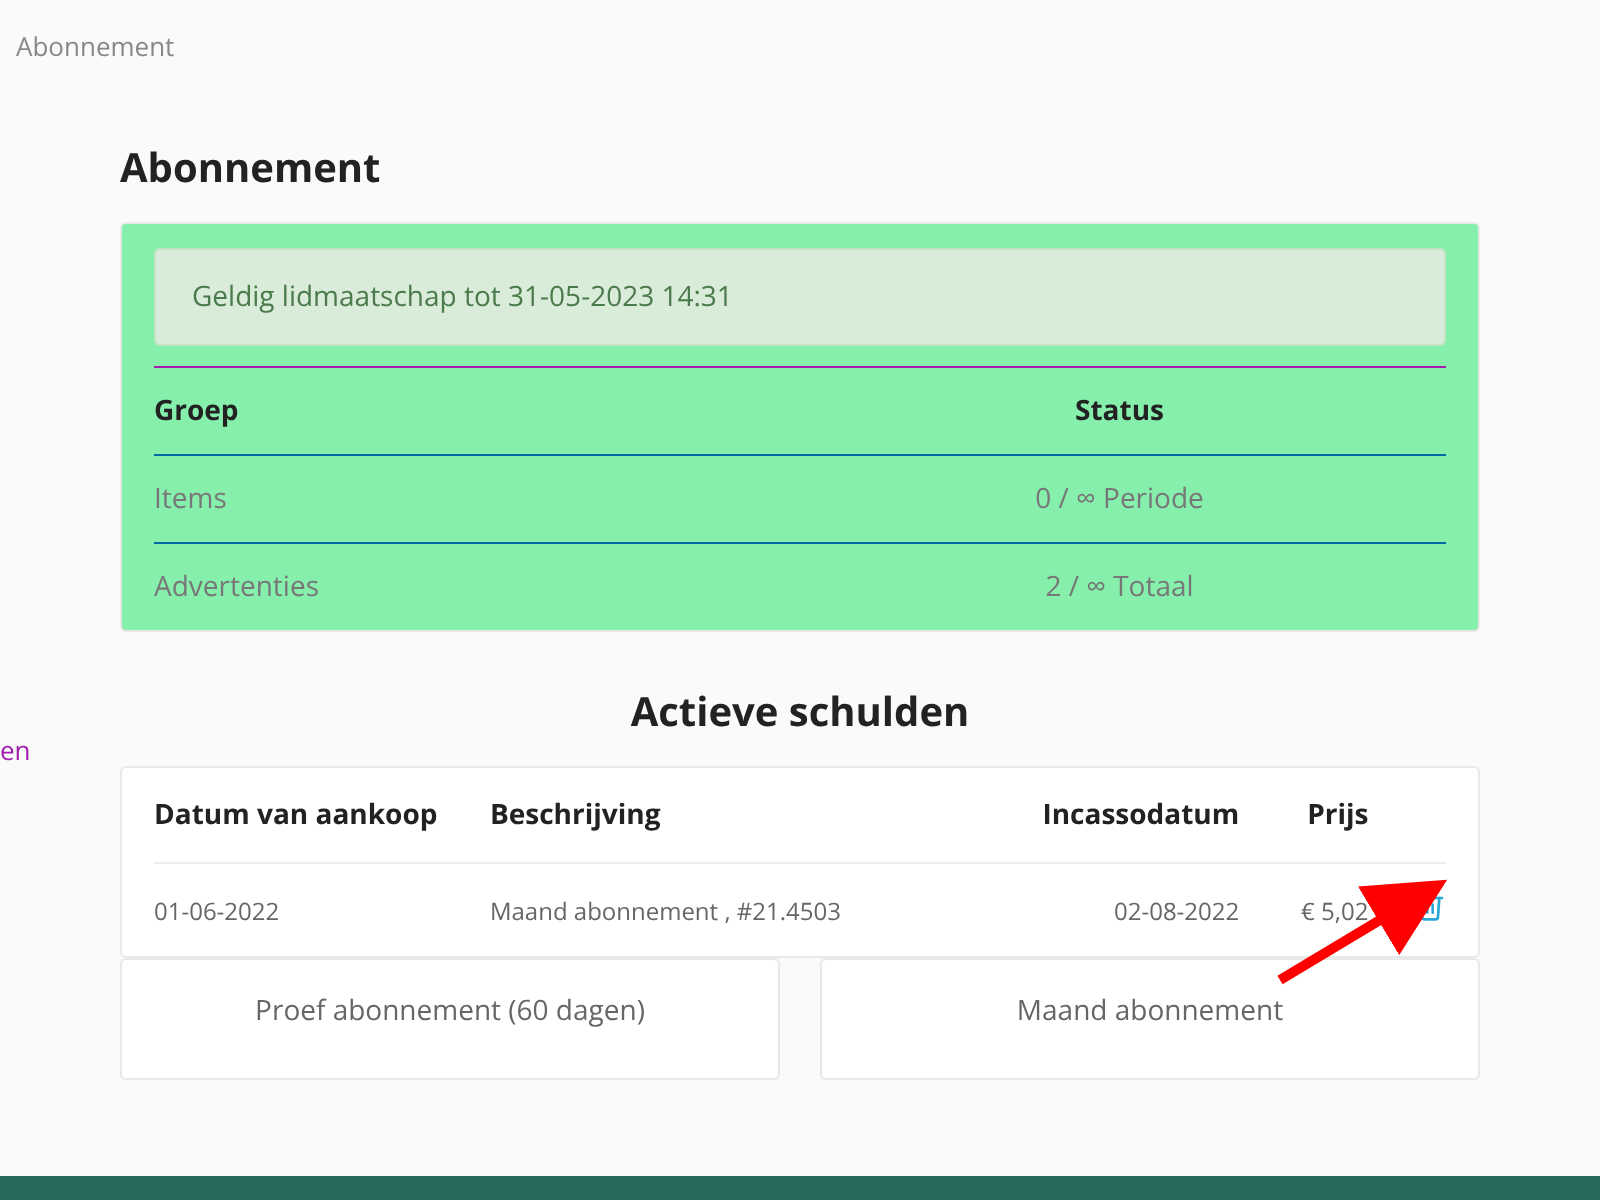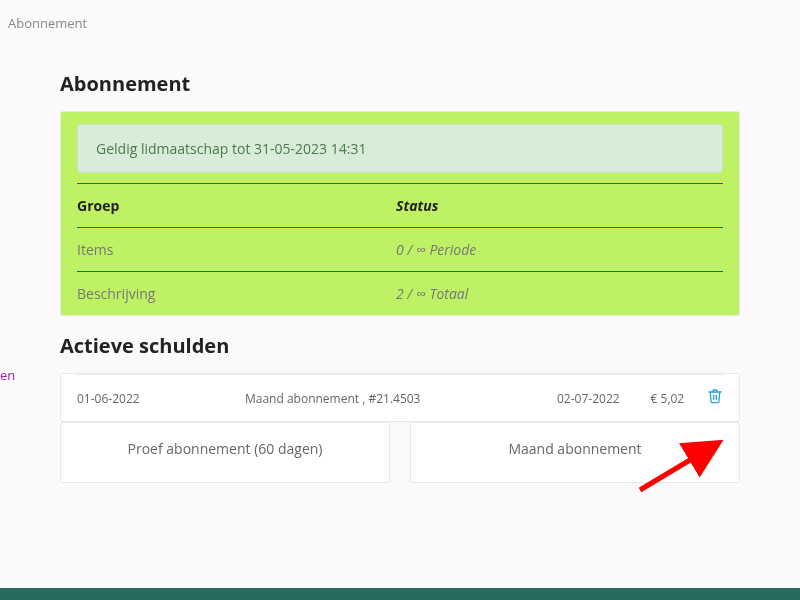--- a/index.html
+++ b/index.html
@@ -21,24 +21,25 @@
     .main {
       padding: 0 60px;
     }
     h2 {
       font-size: 20px;
       font-weight: 700;
       color: #222;
       margin: 24px 0 14px 0;
     }
     h2.section {
-      margin-top: 16px;
+      margin-top: 26px;
+      text-align: center;
     }
     .card {
-      background: #bef264;
+      background: #86efac;
       border: 1px solid #e8e8e8;
       border-radius: 3px;
       padding: 12px 16px 0 16px;
     }
     .alert-success {
       background: #d9ecd9;
       border: 1px solid #c6e3c6;
       border-radius: 3px;
       color: #4b7a4b;
       padding: 14px 18px;
@@ -50,21 +51,21 @@
       border-collapse: collapse;
     }
     table.grid th {
       text-align: left;
       font-weight: 700;
       color: #222;
       padding: 12px 0;
       border-top: 1px solid #a21caf;
       font-size: 14px;
     }
-    table.grid th:last-child, table.grid td:last-child { text-align: left; font-style: italic; }
+    table.grid th:last-child, table.grid td:last-child { text-align: center; }
     table.grid td {
       color: #777;
       padding: 12px 0;
       border-top: 1px solid #0369a1;
       font-size: 14px;
     }
     
     .debt-card {
       background: #fff;
       border: 1px solid #e8e8e8;
@@ -160,36 +161,43 @@
       <tbody>
           <tr>
         <th>Groep</th>
         <th>Status</th>
       </tr>
       <tr>
         <td>Items</td>
         <td>0 / ∞ Periode</td>
       </tr>
       <tr>
-        <td>Beschrijving</td>
+        <td>Advertenties</td>
         <td>2 / ∞ Totaal</td>
       </tr>
     </tbody>
       </table>
   </div>
 
   <h2 class="section">Actieve schulden</h2>
 
   <div class="debt-card">
     <table class="debts">
       <tbody>
+          <tr>
+        <th class="col-date">Datum van aankoop</th>
+        <th class="col-desc">Beschrijving</th>
+        <th class="col-inc">Incassodatum</th>
+        <th class="col-price">Prijs</th>
+        <th class="col-act"></th>
+      </tr>
       <tr>
         <td class="col-date">01-06-2022</td>
         <td class="col-desc">Maand abonnement , #21.4503</td>
-        <td class="col-inc">02-07-2022</td>
+        <td class="col-inc">02-08-2022</td>
         <td class="col-price">€ 5,02</td>
         <td class="col-act">
           <span class="trash">
             <svg viewBox="0 0 24 24" fill="none" stroke="currentColor" stroke-width="2" stroke-linecap="round" stroke-linejoin="round">
               <polyline points="3 6 5 6 21 6"></polyline>
               <path d="M19 6l-1 14a2 2 0 0 1-2 2H8a2 2 0 0 1-2-2L5 6"></path>
               <path d="M10 11v6"></path>
               <path d="M14 11v6"></path>
               <path d="M9 6V4a1 1 0 0 1 1-1h4a1 1 0 0 1 1 1v2"></path>
             </svg>

